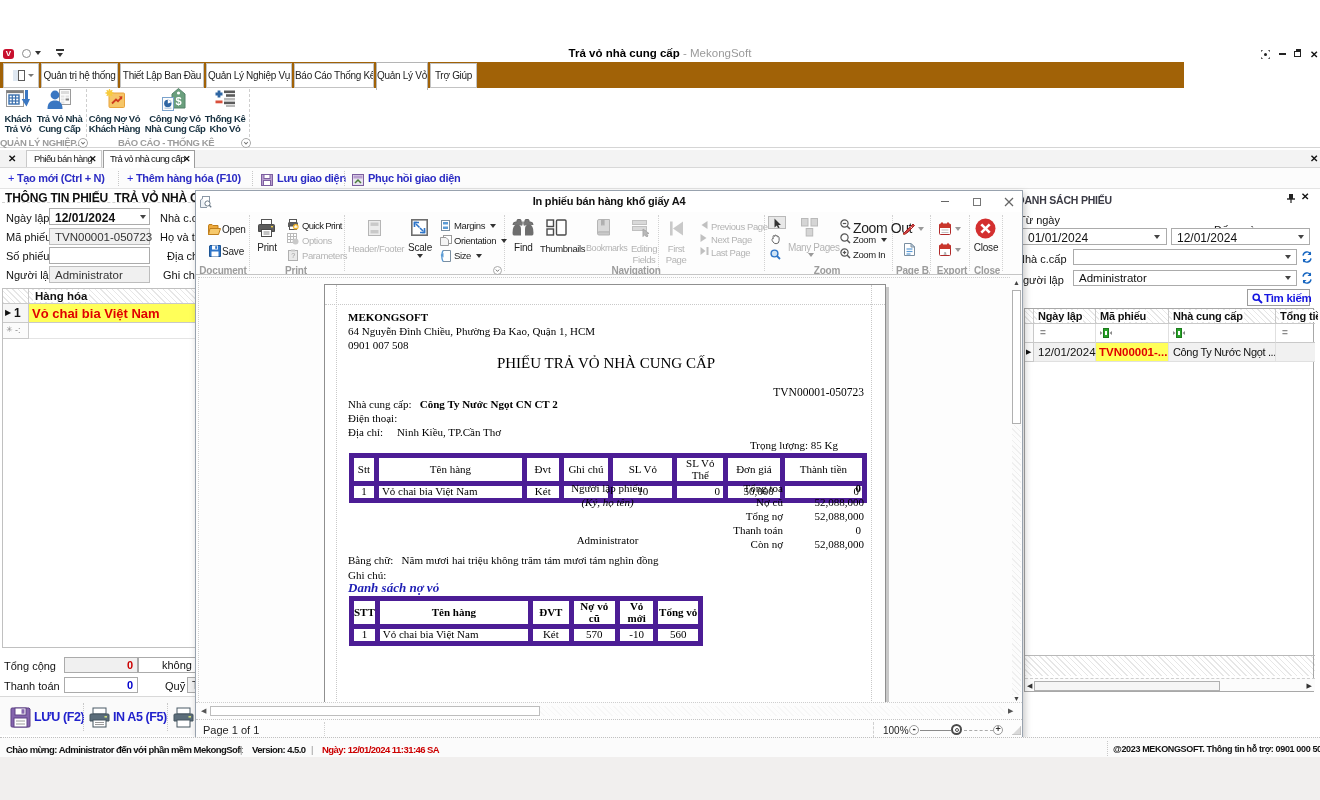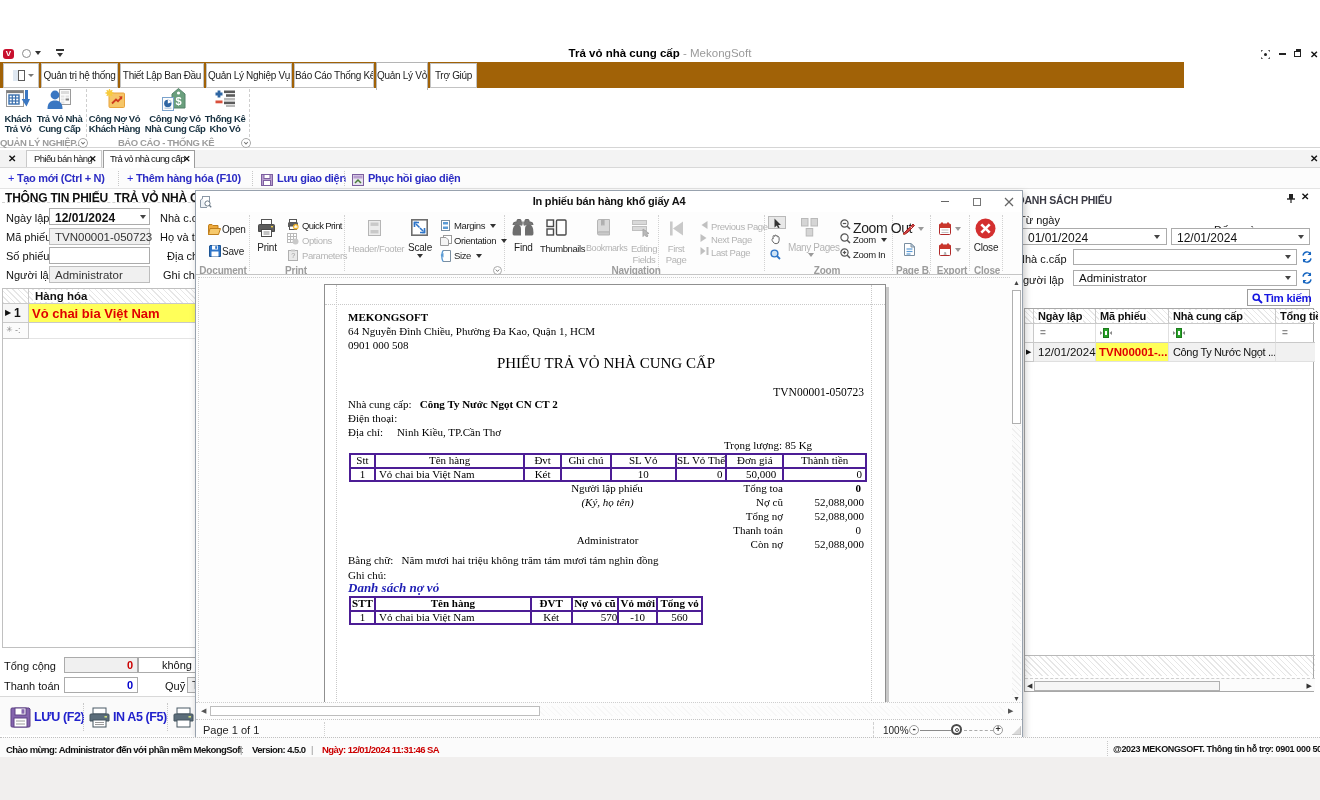--- a/index.html
+++ b/index.html
@@ -9,21 +9,21 @@
 .hatch { background-image:repeating-linear-gradient(45deg, rgba(120,120,120,0.18) 0, rgba(120,120,120,0.18) 1px, transparent 1px, transparent 4px); }
 .doclink { color:#2b2bc4; font-weight:bold; font-size:11px; letter-spacing:-0.3px; white-space:nowrap; }
 .grplbl { color:#9c9c9c; font-weight:bold; font-size:10px; letter-spacing:-0.2px; white-space:nowrap; overflow:hidden; }
 .gray { color:#b4b4b4; }
 .tabx { top:1px; height:25px; border:1px solid #c3c3c3; background:#fff; font-size:10px; letter-spacing:-0.3px; color:#222; text-align:center; line-height:23px; white-space:nowrap; overflow:hidden; }
 .tabxa { top:0px; height:28px; border:1px solid #b5b5b5; border-bottom:none; background:#fff; font-size:10px; letter-spacing:-0.3px; color:#222; text-align:center; line-height:25px; z-index:3; white-space:nowrap; overflow:hidden; }
 .riblbl { position:absolute; text-align:center; font-size:9.5px; letter-spacing:-0.4px; font-weight:bold; color:#16303f; line-height:9.5px; white-space:nowrap; }
 .sep { position:absolute; top:3px; height:56px; border-left:1px dotted #d2d2d2; }
 .arr { position:absolute; width:0; height:0; border-left:3.5px solid transparent; border-right:3.5px solid transparent; border-top:4px solid #333; }
 .arrg { position:absolute; width:0; height:0; border-left:3.5px solid transparent; border-right:3.5px solid transparent; border-top:4px solid #9a9a9a; }
-.c1 { border:2px solid #4c1d95; height:13px; padding:0; line-height:1.05; }
+.c1 { border:5px solid #4c1d95; height:13px; padding:0; line-height:1.05; }
 .trid { display:inline-block; width:0; height:0; border-left:3.5px solid transparent; border-right:3.5px solid transparent; border-top:4px solid #333; margin-left:3px; vertical-align:1px; }
 </style>
 </head>
 <body>
 <div id="root">
 
 <div class="abs" style="left:0;top:0;width:1320px;height:62px;background:#ffffff;"></div>
 
 <div class="abs" style="left:3px;top:49px;width:11px;height:10px;background:#c8102e;border-radius:3px;color:#fff;font-size:8px;font-weight:bold;text-align:center;line-height:10px;">V</div>
 <div class="abs" style="left:22px;top:49px;width:9px;height:9px;border:1.4px solid #8a8a8a;border-radius:50%;"></div>
@@ -636,27 +636,27 @@
   </div>
 
   <div class="abs" id="preview" style="left:0;top:84px;width:826px;height:427px;background:#fdfdfd;overflow:hidden;">
     <div class="abs" style="left:2px;top:2px;width:812px;height:425px;border-top:1px dotted #cfcfcf;border-left:1px dotted #cfcfcf;"></div>
     <div id="paper" class="abs" style="left:128px;top:9px;width:562px;height:430px;background:#fff;border:1px solid #8f8f8f;box-shadow:3px 3px 0 #c9c9c9;font-family:'Liberation Serif',serif;font-size:11px;color:#000;">
       <div class="abs" style="left:11px;top:0;height:430px;border-left:1px dotted #c9c9c9;"></div>
       <div class="abs" style="left:546px;top:0;height:430px;border-left:1px dotted #c9c9c9;"></div>
       <div class="abs" style="left:0;top:19px;width:562px;border-top:1px dotted #c9c9c9;"></div>
       <div class="abs" style="left:23px;top:26px;font-weight:bold;">MEKONGSOFT</div>
       <div class="abs" style="left:23px;top:40px;">64 Nguyễn Đình Chiều, Phường Đa Kao, Quận 1, HCM</div>
-      <div class="abs" style="left:23px;top:54px;">0901 000 508</div>
+      <div class="abs" style="left:23px;top:54px;">0901 007 508</div>
       <div class="abs" style="left:0;top:70px;width:562px;text-align:center;font-size:15px;">PHIẾU TRẢ VỎ NHÀ CUNG CẤP</div>
       <div class="abs" style="left:399px;top:101px;width:140px;text-align:right;font-size:11.5px;">TVN00001-050723</div>
       <div class="abs" style="left:23px;top:113px;">Nhà cung cấp: &nbsp;&nbsp;<b>Công Ty Nước Ngọt CN CT 2</b></div>
       <div class="abs" style="left:23px;top:127px;">Điện thoại:</div>
       <div class="abs" style="left:23px;top:141px;">Địa chỉ: &nbsp;&nbsp;&nbsp;&nbsp;Ninh Kiều, TP.Cần Thơ</div>
-      <div class="abs" style="left:399px;top:154px;width:140px;text-align:left;">Trọng lượng: 85 Kg</div>
+      <div class="abs" style="left:399px;top:154px;width:140px;text-align:center;">Trọng lượng: 85 Kg</div>
       <table style="position:absolute;left:24px;top:168px;width:518px;border-collapse:collapse;font-size:11px;" border="0">
         <tbody>
               <tr style="height:13px;">
           <td class="c1" style="width:25px;text-align:center;">Stt</td>
           <td class="c1" style="width:150px;text-align:center;">Tên hàng</td>
           <td class="c1" style="width:37px;text-align:center;">Đvt</td>
           <td class="c1" style="width:50px;text-align:center;">Ghi chú</td>
           <td class="c1" style="width:65px;text-align:center;">SL Vỏ</td>
           <td class="c1" style="width:51px;text-align:center;">SL Vỏ Thể</td>
           <td class="c1" style="width:57px;text-align:center;">Đơn giá</td>
@@ -697,21 +697,21 @@
           <td class="c1" style="width:157px;text-align:center;font-weight:bold;">Tên hàng</td>
           <td class="c1" style="width:41px;text-align:center;font-weight:bold;">ĐVT</td>
           <td class="c1" style="width:47px;text-align:center;font-weight:bold;">Nợ vỏ cũ</td>
           <td class="c1" style="width:39px;text-align:center;font-weight:bold;">Vỏ mới</td>
           <td class="c1" style="width:45px;text-align:center;font-weight:bold;">Tổng vỏ</td>
         </tr>
         <tr style="height:12px;">
           <td class="c1" style="text-align:center;">1</td>
           <td class="c1" style="padding-left:3px;">Vỏ chai bia Việt Nam</td>
           <td class="c1" style="text-align:center;">Két</td>
-          <td class="c1" style="text-align:right;">570</td>
+          <td class="c1" style="text-align:center;">570</td>
           <td class="c1" style="text-align:center;">-10</td>
           <td class="c1" style="text-align:center;">560</td>
         </tr>
       </tbody>
           </table>
     </div>
 
     <div class="abs" style="left:816px;top:2px;width:10px;height:425px;background:#fcfcfc;">
       <div class="abs" style="left:0;top:2px;width:10px;height:10px;">
             <span style="position:absolute;left:1px;top:0px;font-size:7px;color:#444;">▲</span>

